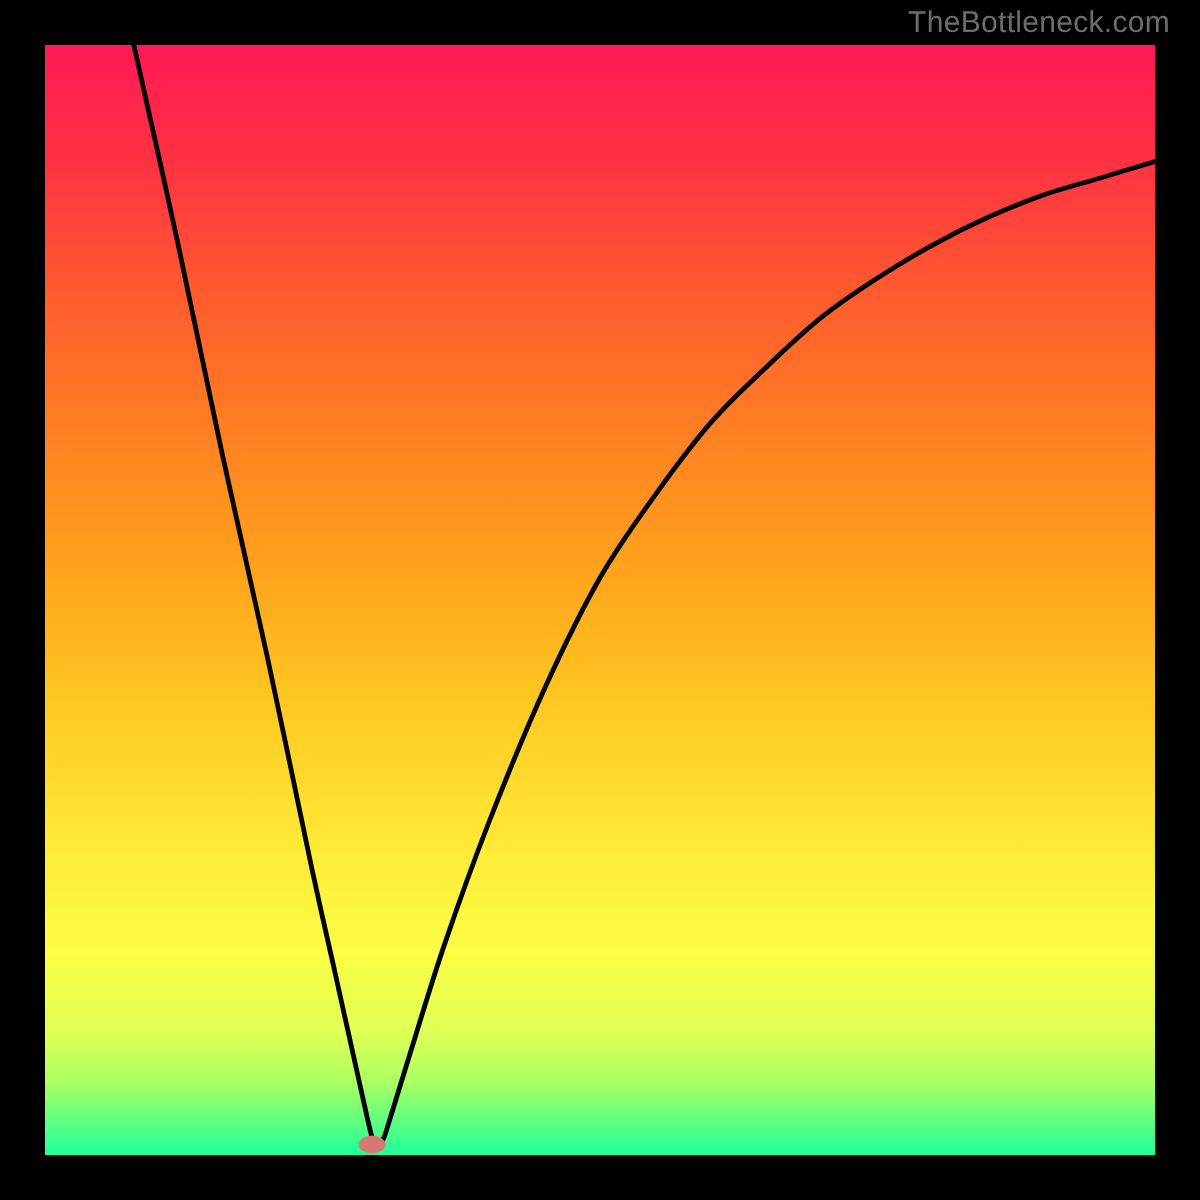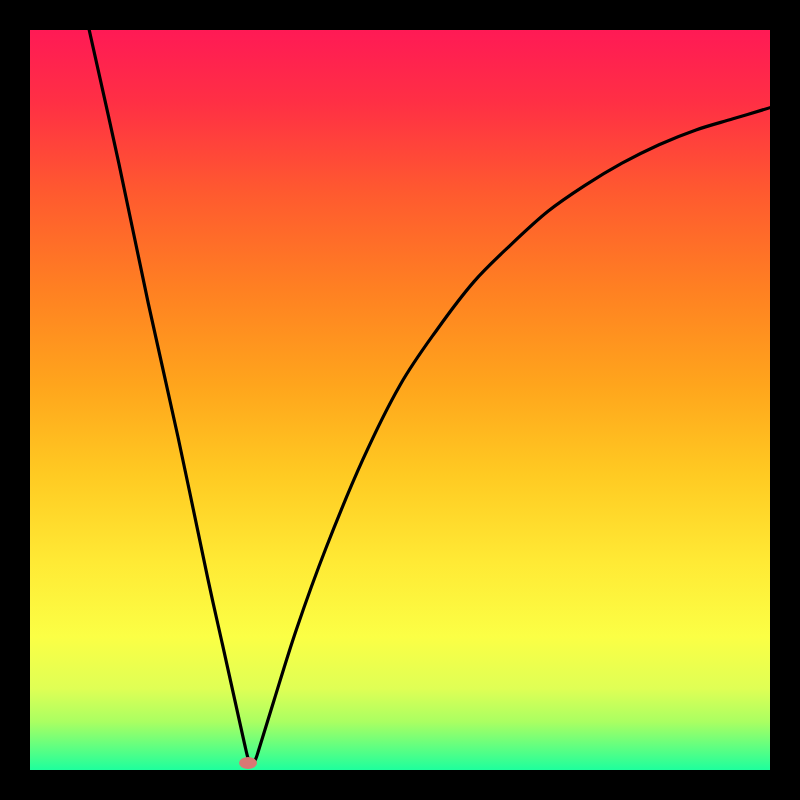--- a/index.html
+++ b/index.html
@@ -59,14 +59,15 @@
             <stop offset="97%" stop-color="#5eff82"></stop>
             <stop offset="100%" stop-color="#1eff9d"></stop>
           </linearGradient>
       </defs>
       <rect id="bg-rect" x="0" y="0" fill="url(#bg-grad)" width="740" height="740"></rect>
       <path id="curve-path" fill="none" d="M 59.2 0 C 64.13333333333334 22.200000000000006, 78.93333333333334 87.56666666666672, 88.8 133.20000000000005 C 98.66666666666666 178.83333333333337, 108.53333333333333 228.16666666666669, 118.4 273.8 C 128.26666666666668 319.43333333333334, 138.13333333333333 361.3666666666667, 148 407 C 157.86666666666667 452.6333333333333, 170.2 513.0666666666667, 177.6 547.6 C 185 582.1333333333333, 187.46666666666667 592, 192.4 614.2 C 197.33333333333334 636.4000000000001, 203.50000000000003 664.15, 207.20000000000002 680.8 C 210.9 697.4499999999999, 212.75 706.0833333333334, 214.6 714.1 C 216.45 722.1166666666667, 217.06666666666666 725.5699999999999, 218.29999999999998 728.9 C 219.5333333333333 732.23, 220.76666666666665 734.08, 222 734.08 C 223.23333333333335 734.08, 224.46666666666664 731.6133333333333, 225.7 728.9 C 226.93333333333334 726.1866666666666, 226.31666666666666 727.6666666666666, 229.4 717.8 C 232.48333333333335 707.9333333333333, 238.03333333333336 689.4333333333334, 244.20000000000002 669.7 C 250.36666666666667 649.9666666666667, 257.76666666666665 624.6833333333333, 266.4 599.4 C 275.0333333333333 574.1166666666667, 284.9 546.3666666666667, 296 518 C 307.1 489.6333333333333, 320.6666666666667 456.3333333333333, 333 429.2 C 345.3333333333333 402.06666666666666, 357.66666666666663 376.7833333333333, 370 355.2 C 382.33333333333337 333.6166666666667, 394.66666666666674 316.9666666666667, 407.00000000000006 299.70000000000005 C 419.33333333333337 282.4333333333334, 431.6666666666667 265.7833333333333, 444 251.59999999999997 C 456.3333333333333 237.41666666666663, 468.6666666666667 226.3166666666667, 481 214.60000000000002 C 493.3333333333333 202.88333333333335, 505.6666666666667 191.16666666666663, 518 181.29999999999995 C 530.3333333333334 171.43333333333328, 542.6666666666666 163.41666666666663, 555 155.39999999999998 C 567.3333333333334 147.38333333333333, 579.6666666666666 139.98333333333338, 592 133.20000000000005 C 604.3333333333334 126.41666666666673, 616.6666666666666 120.25000000000006, 629 114.70000000000005 C 641.3333333333334 109.15000000000003, 653.6666666666666 104.21666666666665, 666 99.89999999999998 C 678.3333333333334 95.5833333333333, 690.6666666666666 92.49999999999996, 703 88.79999999999995 C 715.3333333333334 85.09999999999995, 733.8333333333334 79.54999999999994, 740 77.69999999999993" stroke="#000000" stroke-width="3.2" stroke-linecap="round" stroke-linejoin="round"></path>
       <ellipse id="marker-ellipse" cx="218" cy="733" rx="9" ry="6" fill="#d87874"></ellipse>
     </svg>
   </div>
 
+  <div class="watermark" id="watermark" style="top: 4px; right: 20px;">TheBottleneck.com</div>
 
 </div>
 
 </body></html>

